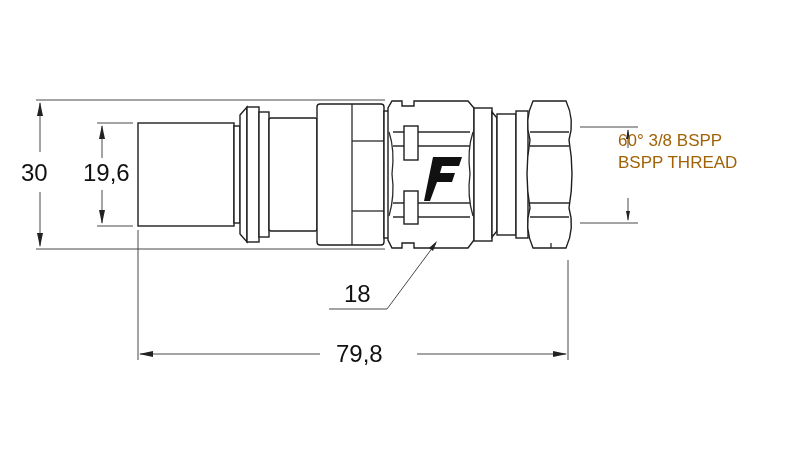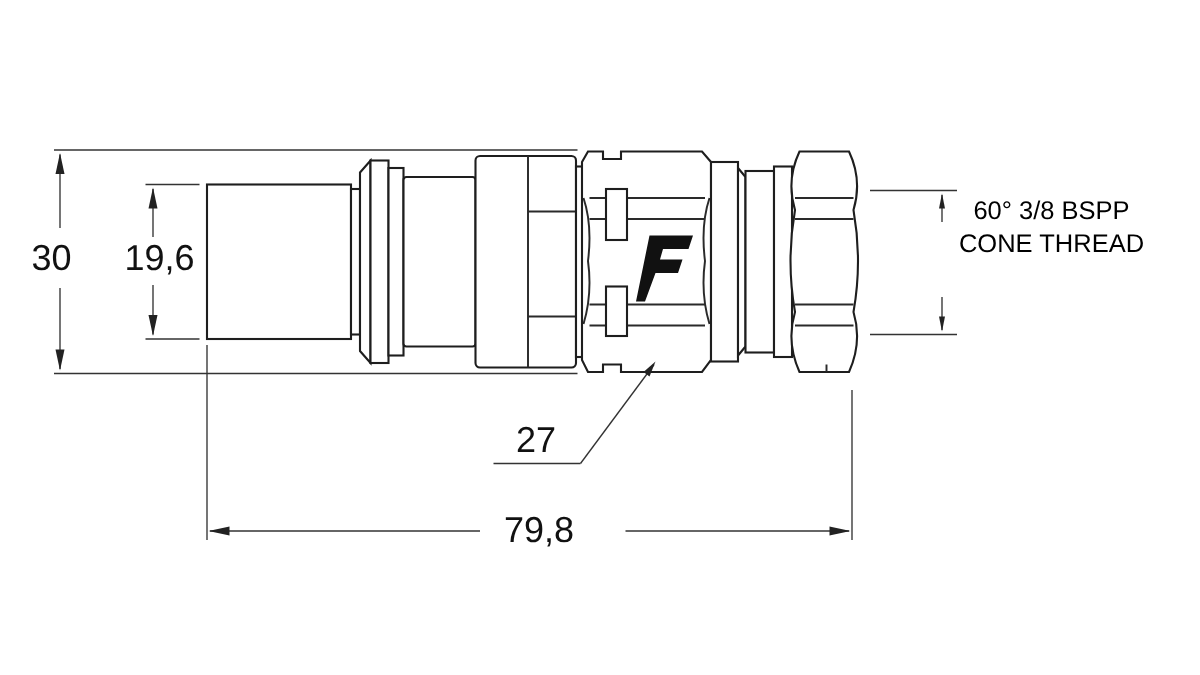--- a/index.html
+++ b/index.html
@@ -1,19 +1,19 @@
 <!DOCTYPE html>
 <html><head>
 <meta charset="utf-8">
 <style>
   html, body { margin: 0; padding: 0; background: #ffffff; }
   body { width: 800px; height: 450px; overflow: hidden; position: relative; font-family: "Liberation Sans", sans-serif; }
   #drawing { position: absolute; left: 0; top: 0; width: 800px; height: 450px; }
   .dimtext { position: absolute; color: #111; font-family: "Liberation Sans", sans-serif; white-space: nowrap; line-height: 1; }
-  .note { position: absolute; color: #000000; font-family: "Liberation Sans", sans-serif; font-size: 17px; line-height: 22px; text-align: center; white-space: nowrap; }
+  .note { position: absolute; color: #a16207; font-family: "Liberation Sans", sans-serif; font-size: 17px; line-height: 22px; white-space: nowrap; }
   .ln { stroke: #2a2a2a; stroke-width: 1.3; fill: none; }
   .thin { stroke: #333; stroke-width: 0.9; fill: none; }
   .part { stroke: #1e1e1e; stroke-width: 1.4; fill: #ffffff; }
 </style>
 </head>
 <body>
 
 <svg id="drawing" viewBox="0 0 800 450" xmlns="http://www.w3.org/2000/svg">
 
   <g>
@@ -95,19 +95,19 @@
     <line class="thin" x1="580" y1="223" x2="638" y2="223"></line>
     <line class="thin" x1="628" y1="130" x2="628" y2="148"></line>
     <line class="thin" x1="628" y1="198" x2="628" y2="220"></line>
     <polygon points="628,129 626,139 630,139" fill="#222"></polygon>
     <polygon points="628,221 626,211 630,211" fill="#222"></polygon>
   </g>
 </svg>
 
 <div class="dimtext" style="left:21px; top:161px; font-size:24px;">30</div>
 <div class="dimtext" style="left:83px; top:161px; font-size:24px;text-align:center;">19,6</div>
-<div class="dimtext" style="left:344px; top:282px; font-size:24px;">27</div>
+<div class="dimtext" style="left:344px; top:282px; font-size:24px;">18</div>
 <div class="dimtext" style="left:336px; top:342px; font-size:24px;text-align:right;">79,8</div>
 
 <div class="note" style="left:618px; top:130px; width:166px;">
   <div>60° 3/8 BSPP</div>
-  <div>CONE THREAD</div>
+  <div>BSPP THREAD</div>
 </div>
 
 </body></html>

